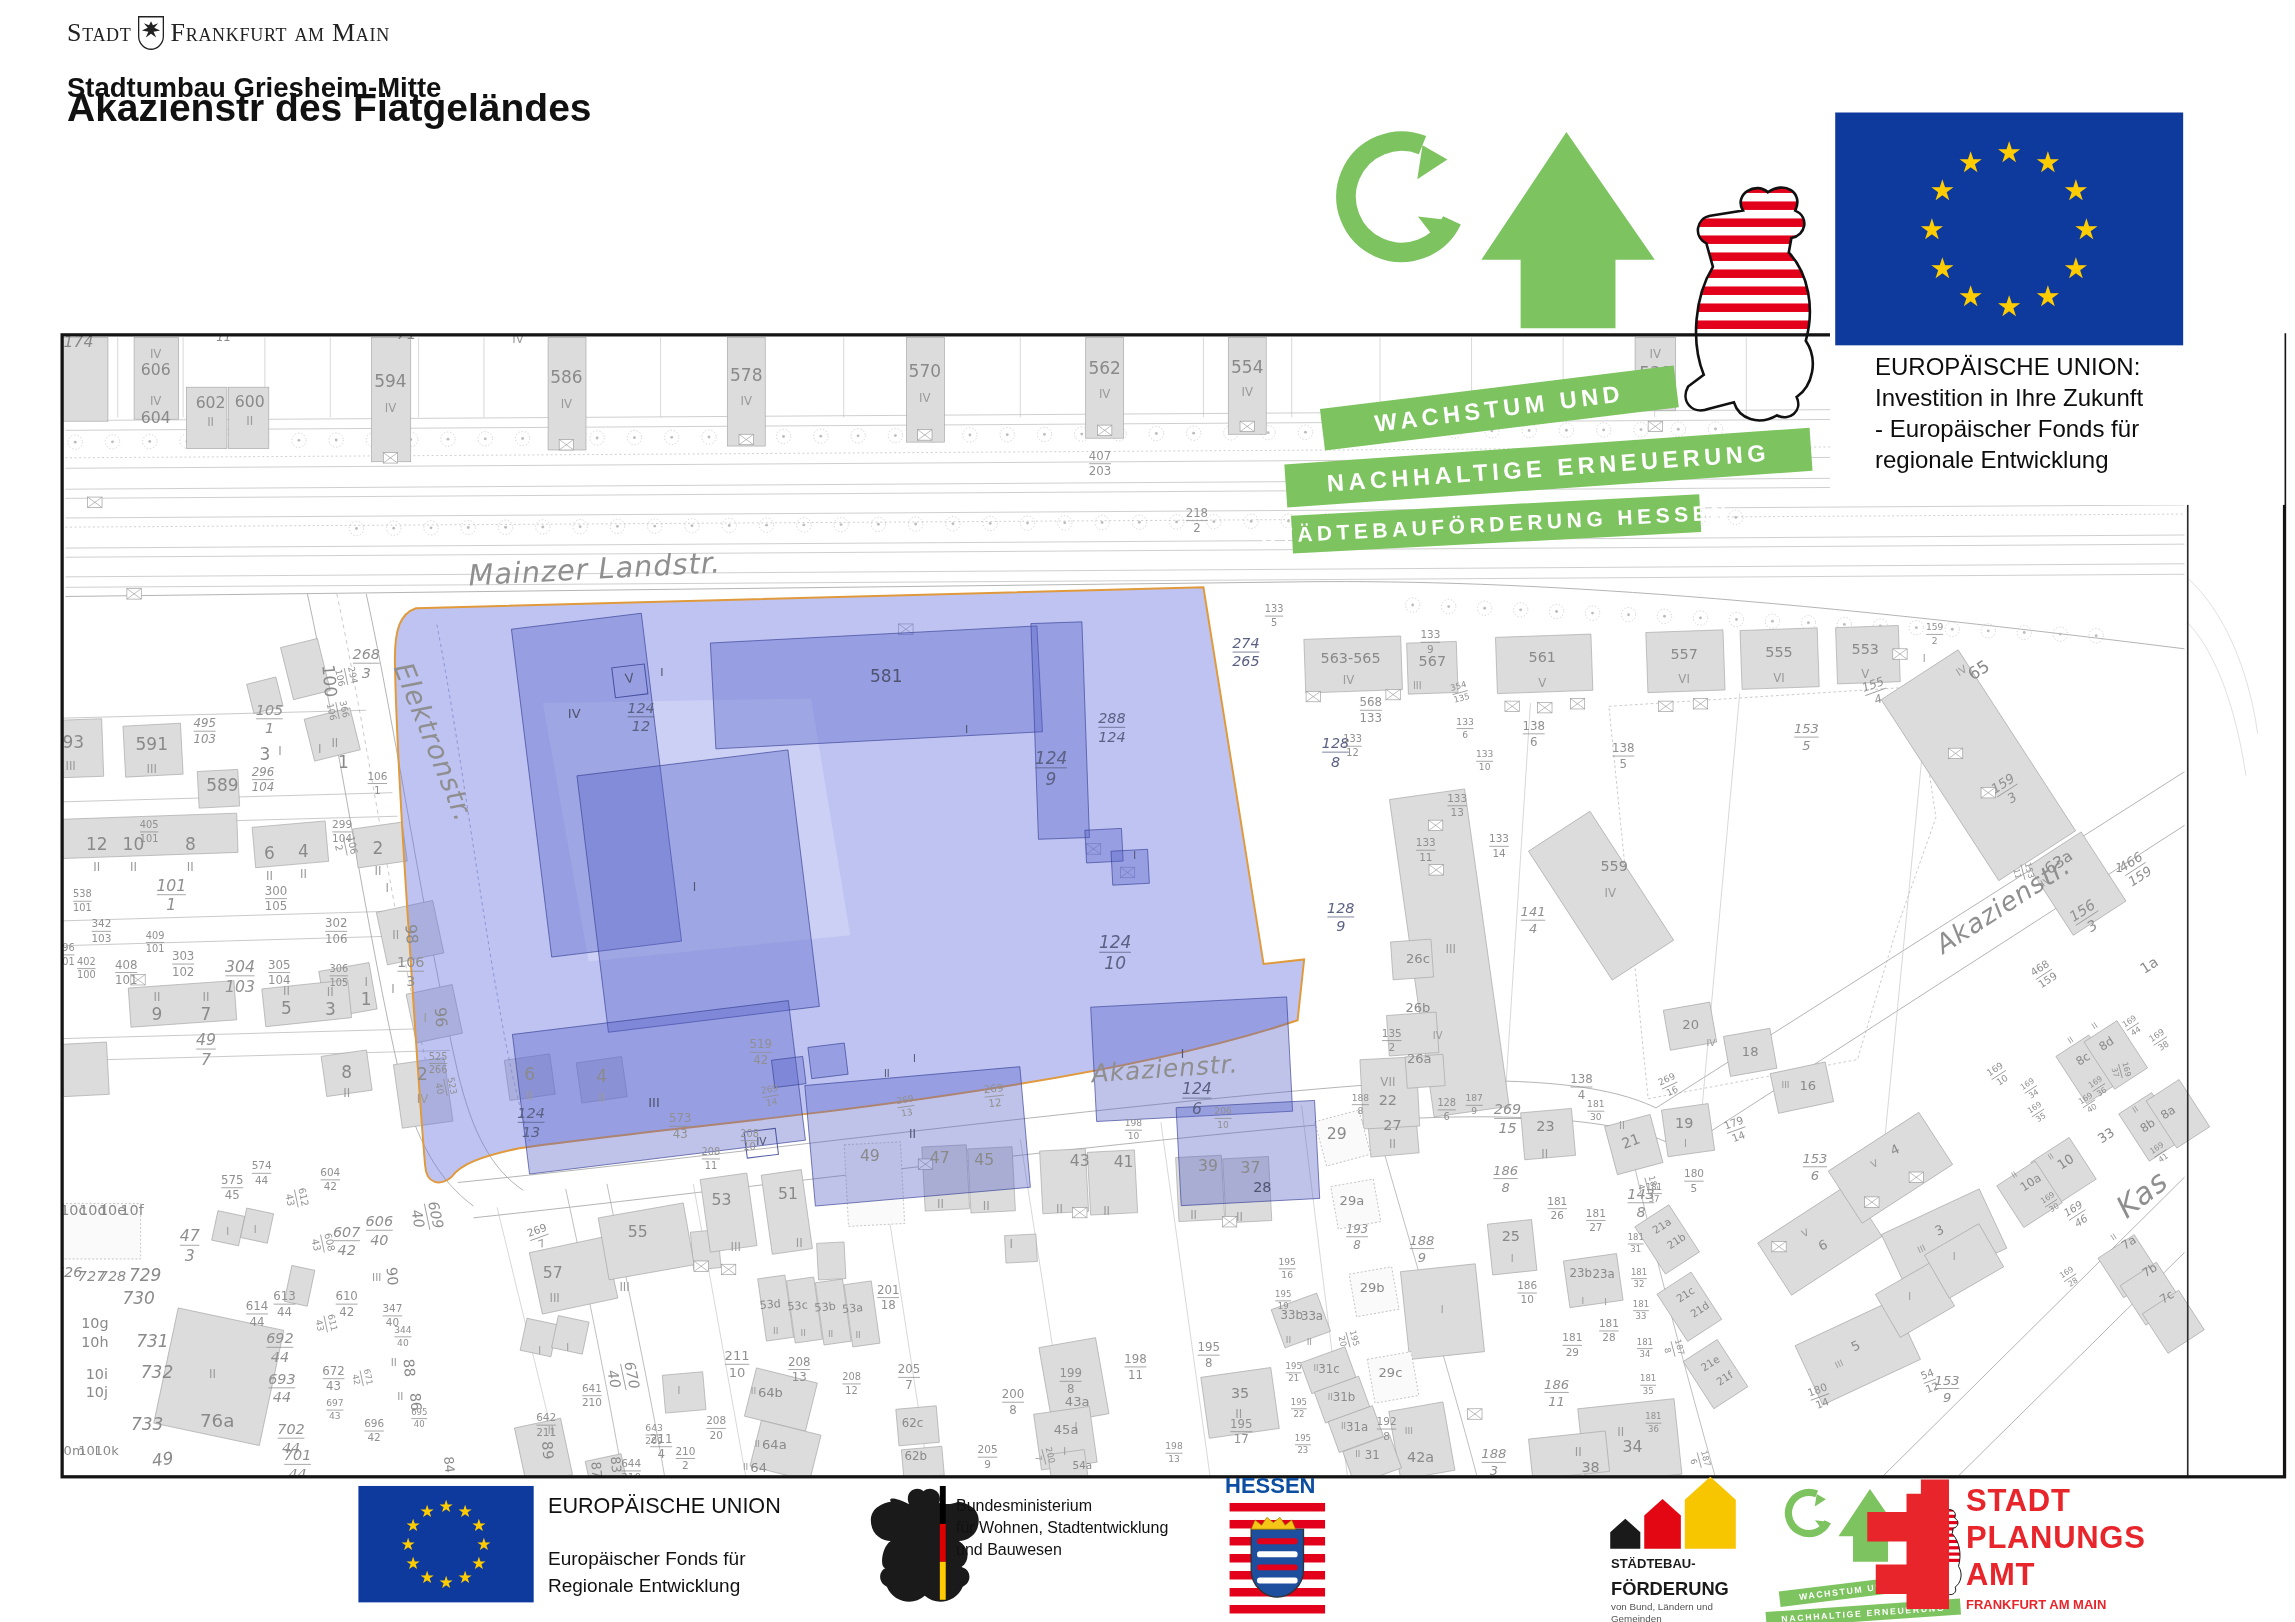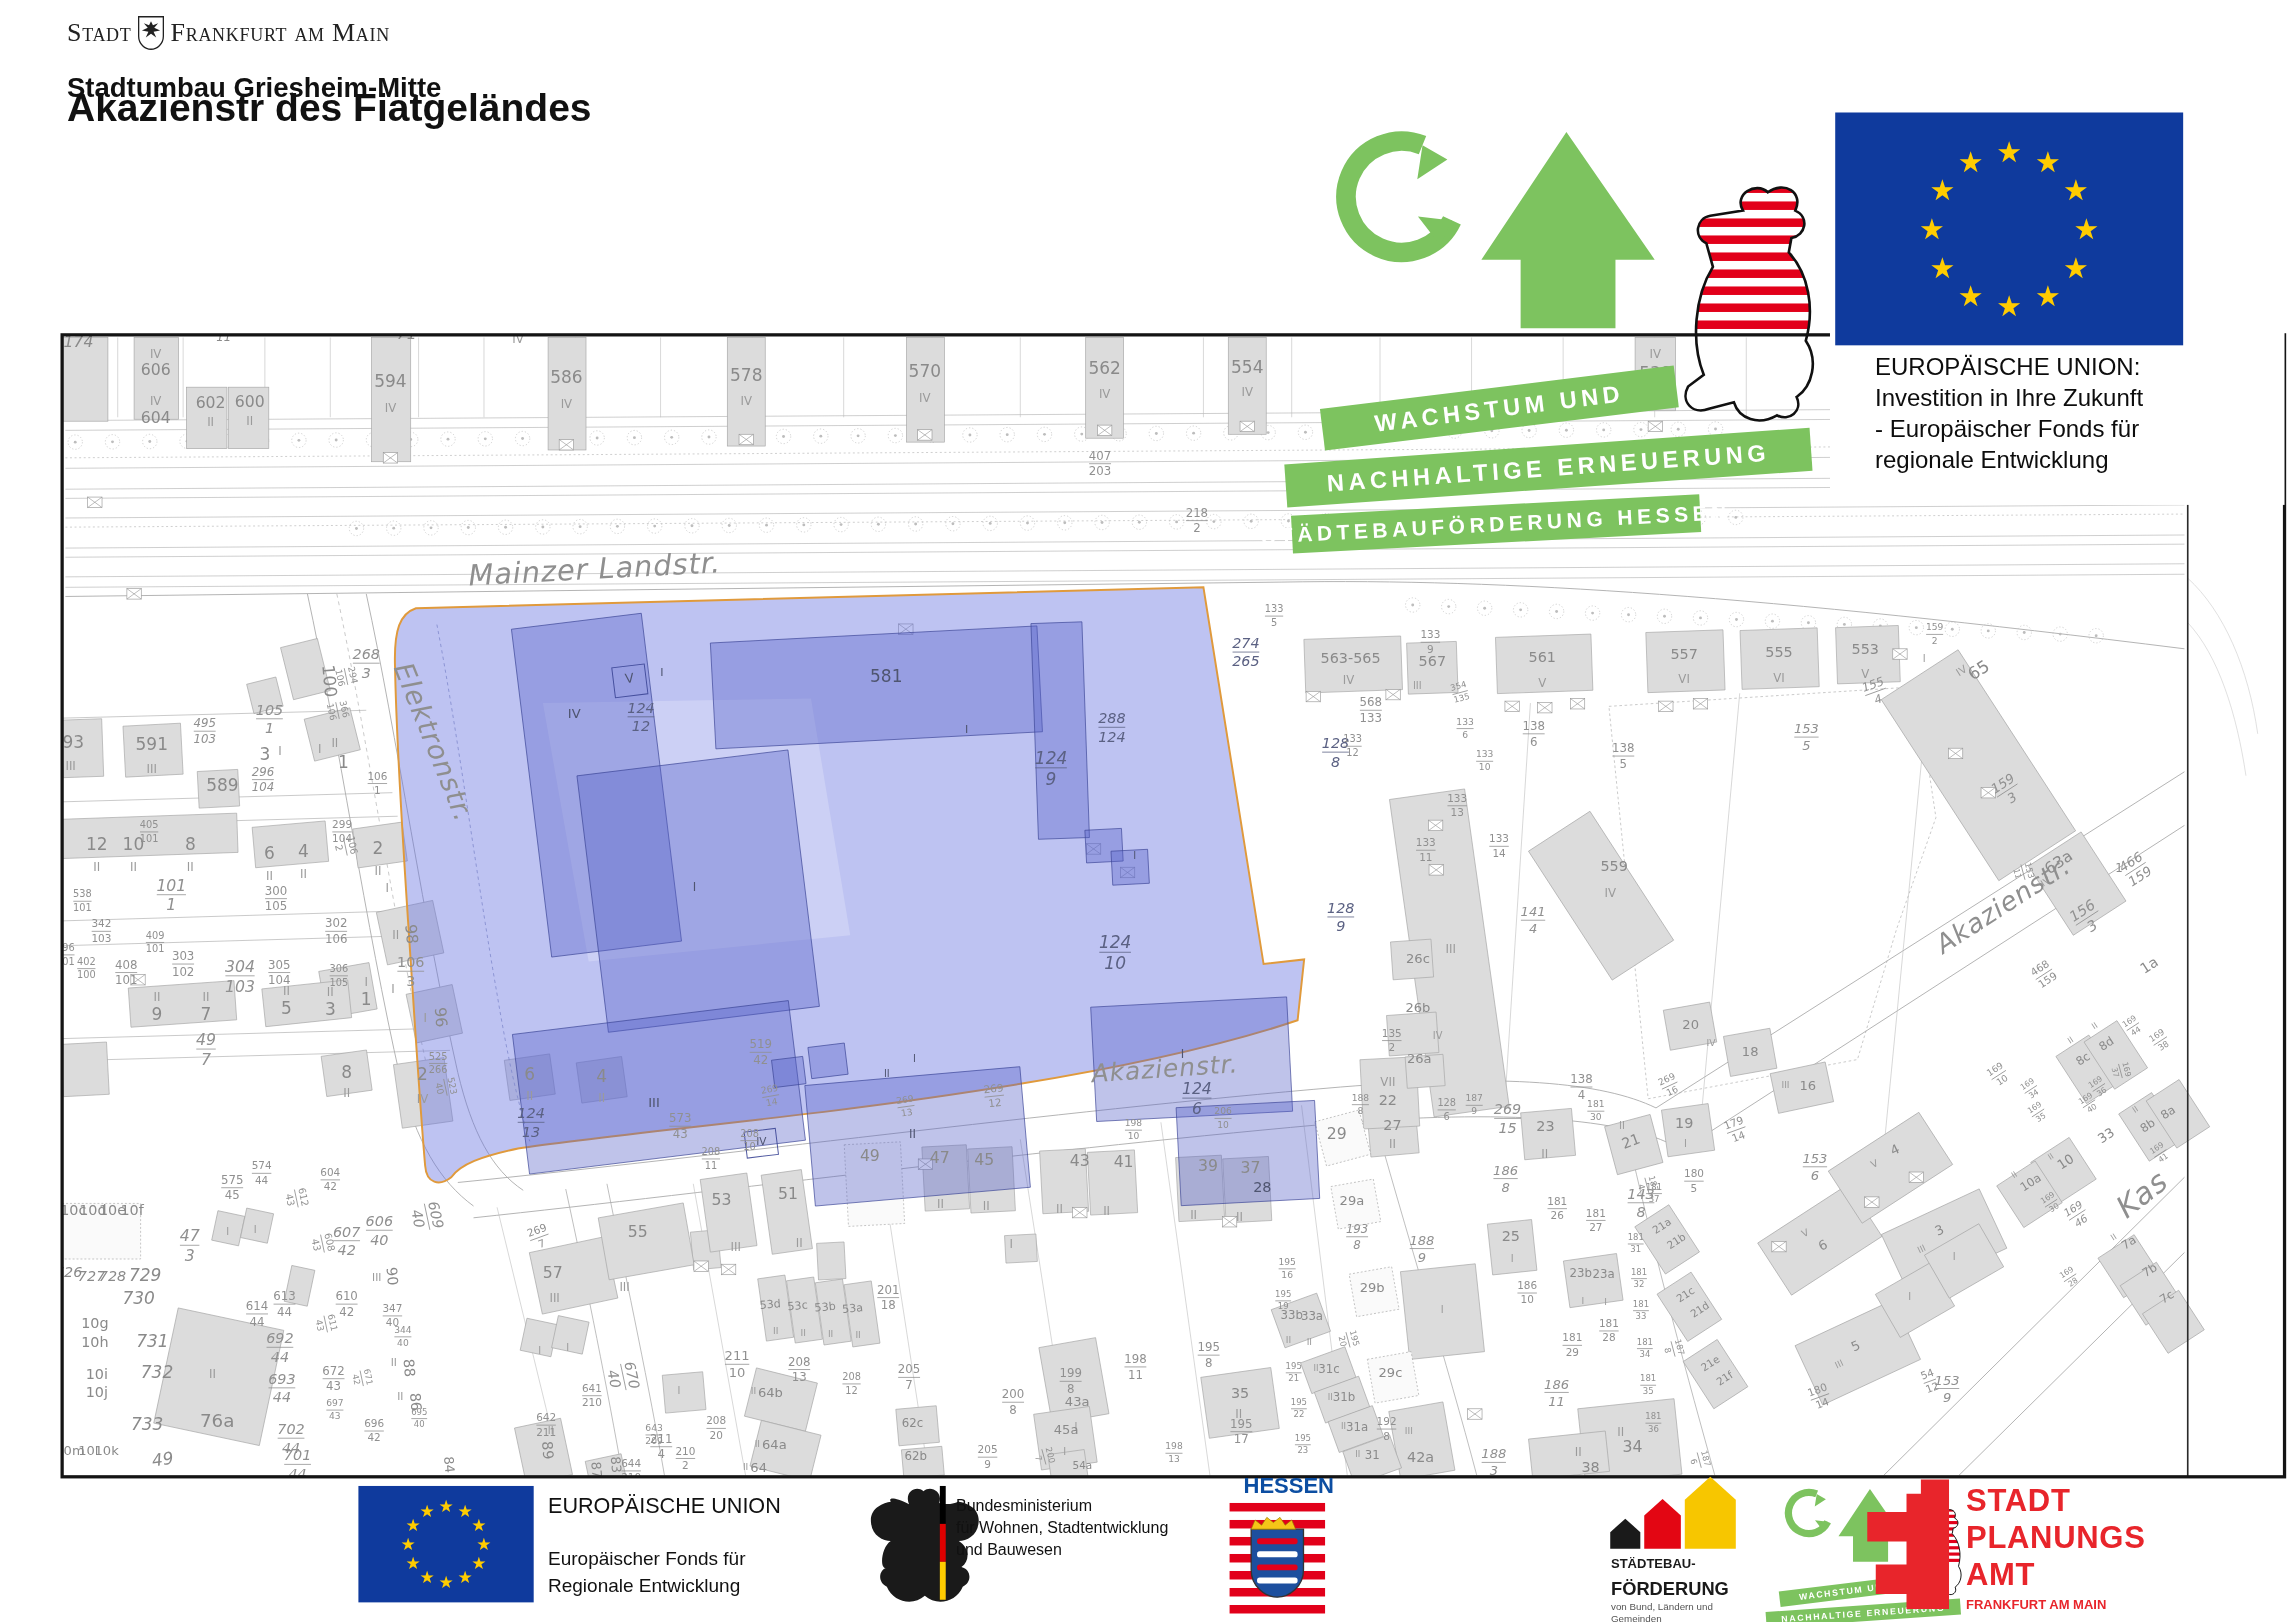--- a/index.html
+++ b/index.html
@@ -13,21 +13,21 @@
   #hdr-logo .w{font-family:"Liberation Serif",serif;font-size:26px;}
   #title1{left:67px;top:55px;font-size:27.5px;font-weight:700;margin-top:17px;}
   #title2{left:67px;top:86px;font-size:39px;font-weight:700;}
   #eu-panel-text{left:1838px;top:351px;width:445px;font-size:24px;line-height:31px;color:#0d0d0d;margin-left:37px;}
   
   .ft{position:absolute;z-index:2;color:#111;}
   #ft-eu-title{left:548px;top:1493px;font-size:21.6px;}
   #ft-eu-sub1{left:548px;top:1548px;font-size:19px;text-align:right;}
   #ft-eu-sub2{left:548px;top:1575px;font-size:19px;}
   #ft-bund{left:956px;top:1495px;font-size:16px;line-height:22px;}
-  #ft-hessen{left:1225px;top:1473px;width:109px;text-align:right;font-size:22px;font-weight:700;color:#0c4ea2;}
+  #ft-hessen{left:1225px;top:1473px;width:109px;text-align:left;font-size:22px;font-weight:700;color:#0c4ea2;}
   #ft-st1{left:1611px;top:1556px;font-size:13px;font-weight:700;color:#1a1a1a;}
   #ft-st2{left:1611px;top:1578px;font-size:18.3px;font-weight:700;color:#1a1a1a;}
   #ft-st3{left:1611px;top:1601px;font-size:9.8px;color:#555;line-height:11.8px;}
   #ft-spa{left:1966px;top:1482px;font-size:31px;font-weight:700;color:#e8252b;line-height:37px;letter-spacing:0.7px;}
   #ft-spa-sub{left:1966px;top:1597px;font-size:13px;font-weight:700;color:#e8252b;}
 </style>
 </head>
 <body>
 
 <div class="txt" id="hdr-logo">

